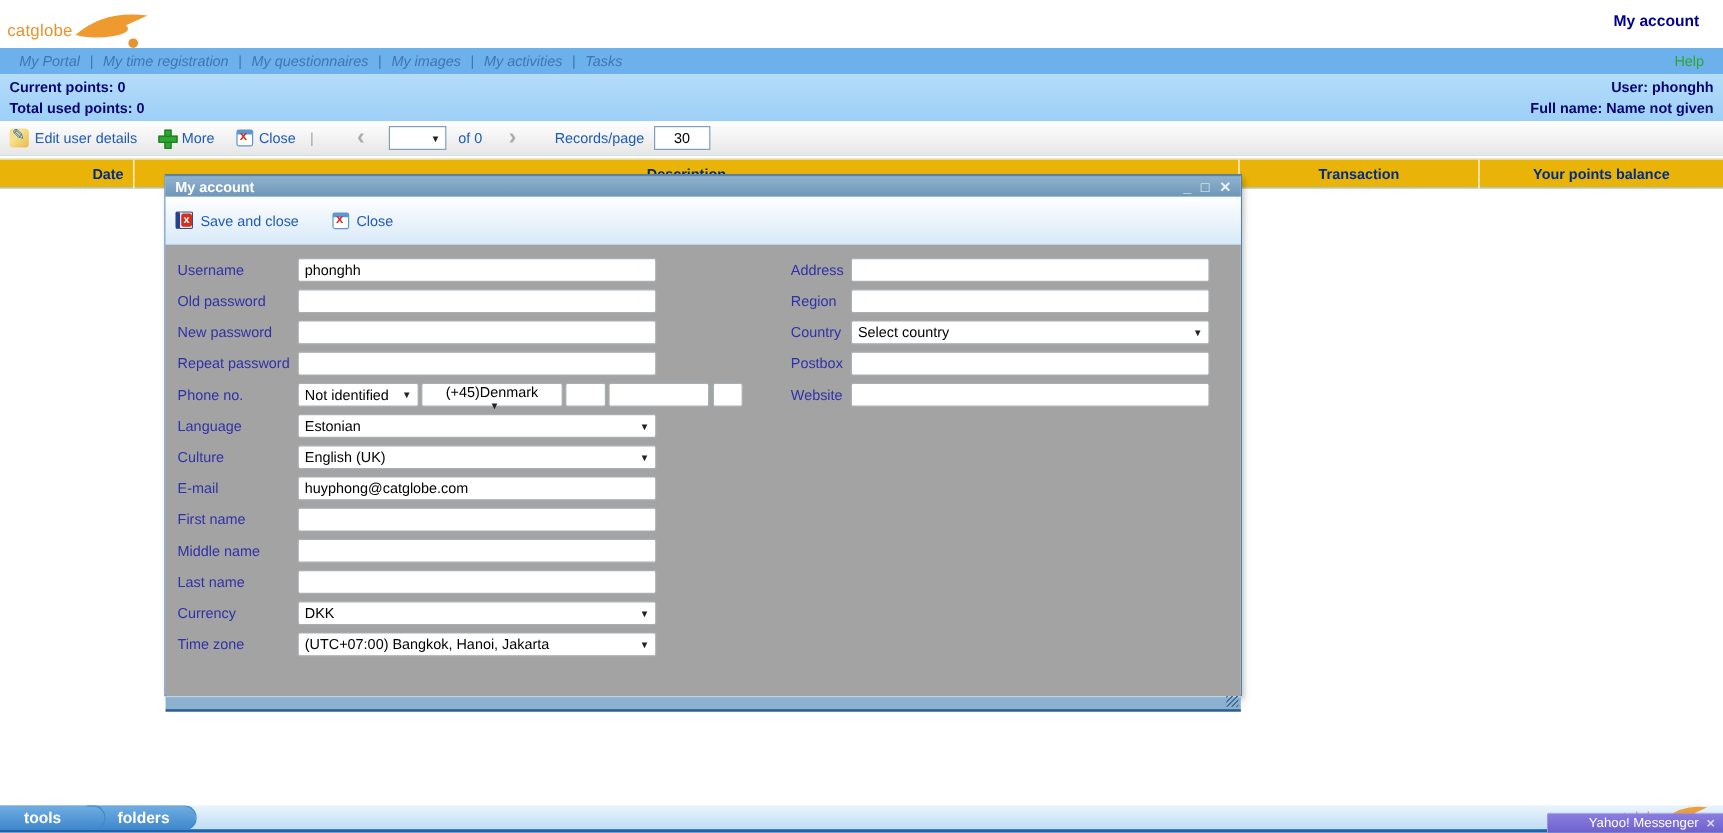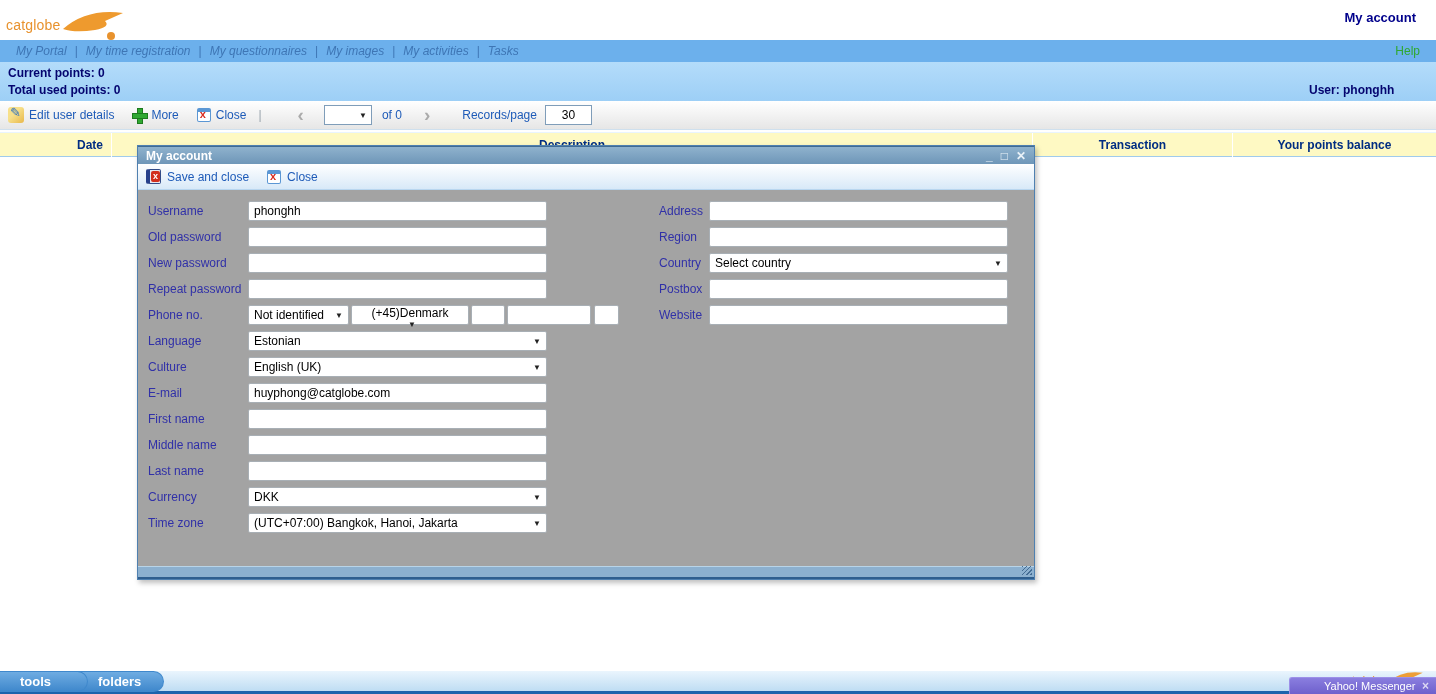--- a/index.html
+++ b/index.html
@@ -15,21 +15,21 @@
 
   
   .nav-bar { left:0; top:40px; width:1436px; height:22px; background:#6CB0EC; display:flex; align-items:center; justify-content:space-between; padding:0 16px; }
   .nav-links { display:flex; align-items:center; gap:8px; font-size:12px; color:#3E76B5; }
   .nav-links a { color:#3E76B5; text-decoration:none; cursor:pointer;font-style:italic; }
   .help-link { color:#2FA82F; font-size:12px; cursor:pointer; }
 
   
   .info-bar { left:0; top:62px; width:1436px; height:39px; background:linear-gradient(#B4DCFA,#9DCFF6); }
   .info-left { position:absolute; left:8px; top:3px; }
-  .info-right { position:absolute; right:8px; top:20px; text-align:center; }
+  .info-right { position:absolute; right:8px; top:3px; text-align:right; }
   .info-line { font-size:12px; font-weight:bold; color:#04046F; line-height:17px; }
 
   
   .toolbar { left:0; top:101px; width:1436px; height:29px; background:linear-gradient(#FFFFFF,#E6E6E6); border-bottom:1px solid #CFE0EE; display:flex; align-items:center; padding-left:8px; font-size:12px; }
   .tbtn { display:flex; align-items:center; gap:5px; color:#1E5BB8; cursor:pointer; }
   .tb-sep { color:#9AA5AE; margin-left:12px; }
   .icon-edit { width:16px; height:16px; position:relative; background:linear-gradient(135deg,#F7E08A 40%,#E8B84B 100%); border-radius:3px; }
   .icon-edit::after { content:"✎"; position:absolute; left:2px; top:-2px; color:#2D6FC0; font-size:13px; }
   .icon-plus { width:14px; height:14px; position:relative; }
   .icon-plus::before { content:""; position:absolute; left:5px; top:0; width:4px; height:14px; background:#2FA832; border:1px solid #1C7A1E; }
@@ -39,34 +39,34 @@
   .pager-prev, .pager-next { color:#ABABAB; font-size:19px; font-weight:bold; cursor:pointer; line-height:16px; }
   .pager-prev { margin-left:36px; }
   .pager-next { margin-left:22px; }
   .pager-select { margin-left:20px; width:48px; height:20px; border:1px solid #7F9DB9; background:#fff; display:flex; align-items:center; justify-content:flex-end; padding-right:4px; cursor:pointer; }
   .pager-select .arr { font-size:8px; color:#222; }
   .page-of { margin-left:10px; color:#1E5BB8; }
   .records-label { margin-left:32px; color:#1E5BB8; }
   .records-input { margin-left:8px; width:47px; height:20px; border:1px solid #7F9DB9; text-align:center; font-size:12px; font-family:"Liberation Sans",sans-serif; }
 
   
-  .table-header { left:0; top:132px; width:1436px; height:25px; background:#fef9c3; border-bottom:1px solid #A0CBEC; border-top:1px solid #E9F4FD; }
+  .table-header { left:0; top:132px; width:1436px; height:25px; background:#eab308; border-bottom:1px solid #A0CBEC; border-top:1px solid #E9F4FD; }
   .th-cell { position:absolute; top:0; height:24px; display:flex; align-items:center; font-size:12px; font-weight:bold; color:#002D82; border-right:1px solid #FFFFFF; }
   .th-date { left:0; width:112px; justify-content:flex-end; padding-right:8px; }
   .th-desc { left:112px; width:921px; justify-content:center; }
   .th-trans { left:1033px; width:200px; justify-content:center; }
   .th-balance { left:1233px; width:203px; justify-content:center; border-right:none; }
 
   
   .dialog { left:137px; top:145px; width:898px; height:435px; border:1px solid #4F80B0; background:#fff; box-shadow:2px 3px 5px rgba(0,0,0,0.25); z-index:10; }
   .dlg-title { height:18px; background:linear-gradient(#8FB2CD,#6E96B8); border-top:1px solid #406B93; display:flex; align-items:center; justify-content:space-between; padding:0 8px; }
   .dlg-title-text { color:#fff; font-weight:bold; font-size:12px; }
   .dlg-controls { display:flex; gap:8px; align-items:center; color:#EAF2F8; font-size:12px; font-weight:bold; }
   .dlg-controls span { cursor:pointer; line-height:12px; }
-  .dlg-toolbar { height:26px; background:linear-gradient(#FFFFFF,#D8E9F8); border-bottom:1px solid #B9D6EF; display:flex; align-items:center; padding-left:8px; gap:18px; font-size:12px; }
+  .dlg-toolbar { height:40px; background:linear-gradient(#FFFFFF,#D8E9F8); border-bottom:1px solid #B9D6EF; display:flex; align-items:center; padding-left:8px; gap:28px; font-size:12px; }
   .dlg-tbtn { display:flex; align-items:center; gap:6px; color:#1E5BB8; cursor:pointer; }
   .icon-save { width:15px; height:15px; background:#E6E9F2; border:1px solid #334C88; border-left:4px solid #27408B; position:relative; border-radius:2px; }
   .icon-save::after { content:"x"; position:absolute; right:0px; top:1px; color:#fff; background:#D22F1E; font-size:9px; font-weight:bold; line-height:9px; padding:1px 2px; border-radius:2px; }
   .dlg-body { position:relative; height:376px; background:#a3a3a3; }
   .dlg-status { height:13px; background:#8CB0CF; border-top:1px solid #B8D4E8; border-bottom:2px solid #2F5E8E; position:relative; }
   .resize-grip { position:absolute; right:2px; bottom:2px; width:10px; height:9px; background:repeating-linear-gradient(135deg,#446C94 0 1px,transparent 1px 3px); cursor:nwse-resize; }
 
   
   .col-left { position:absolute; left:10px; top:8px; }
   .col-right { position:absolute; left:521px; top:8px; }

